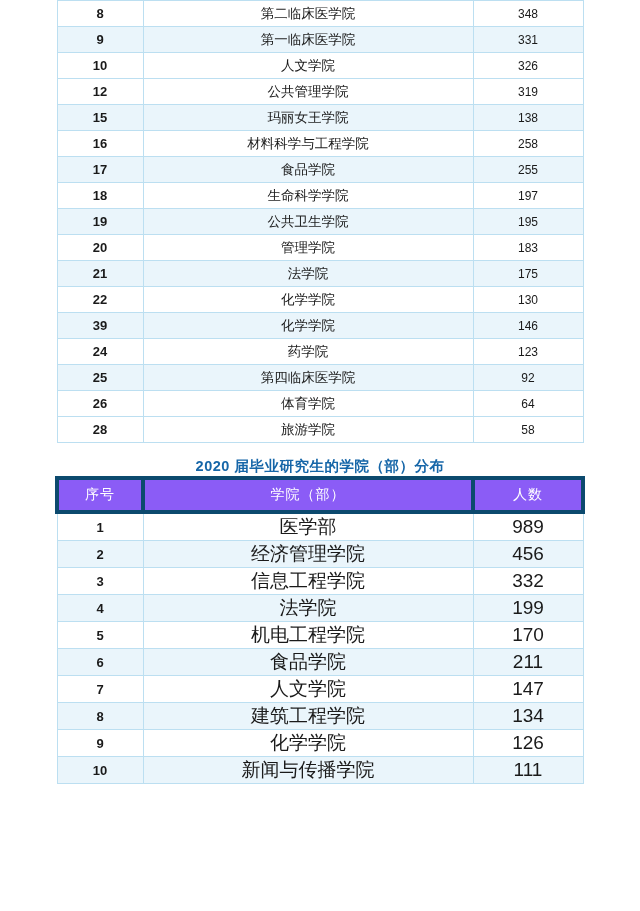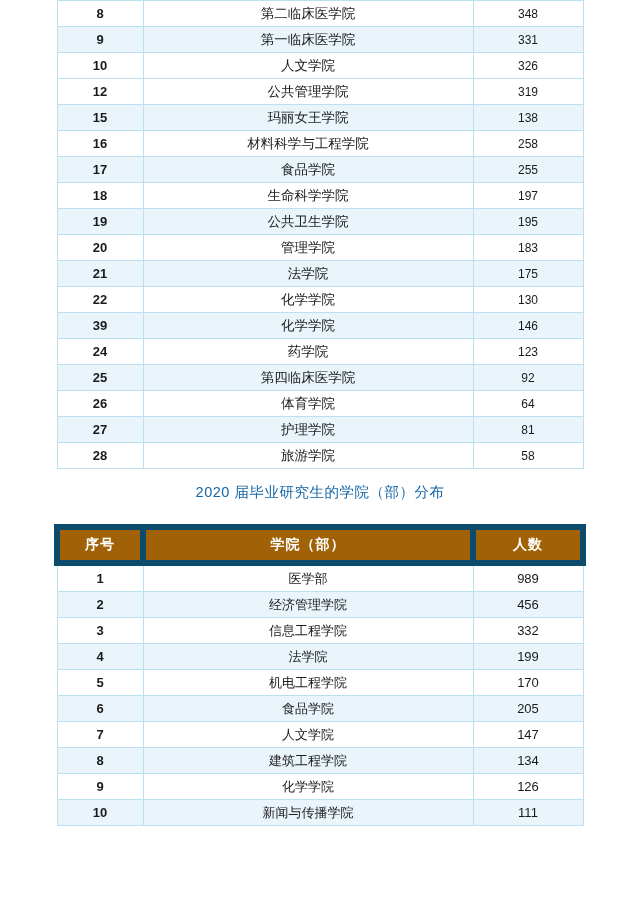--- a/index.html
+++ b/index.html
@@ -52,46 +52,46 @@
   #table-top td.num {
     font-size: 12px;
   }
   .row-a td { background: #eaf5fb; }
   .row-b td { background: #ffffff; }
 
   
   .caption {
     text-align: center;
     font-size: 14.5px;
-    font-weight: normal;
+    font-weight: bold;
     color: #1666a8;
-    padding: 14px 0 22px 0;
+    padding: 14px 0 0 0;
     letter-spacing: 0.5px;
   }
 
   
   #table-bottom {
     width: 526px;
   }
   #table-bottom col.c-idx { width: 86px; }
   #table-bottom col.c-name { width: 330px; }
   #table-bottom col.c-num { width: 110px; }
 
   #table-bottom thead th {
-    background: #a16207;
+    background: #8b5cf6;
     color: #ffffff;
-    font-weight: bold;
+    font-weight: normal;
     font-size: 14px;
     height: 30px;
-    border: 6px solid #0c4a6e;
+    border: 4px solid #0c4a6e;
     letter-spacing: 1px;
   }
   #table-bottom tbody td {
     height: 25px;
-    font-size: 13px;
+    font-size: 19px;
   }
   #table-bottom tbody td.idx {
     font-weight: bold;
     font-size: 13px;
   }
   .spacer-top { height: 0px; }
 </style>
 </head>
 <body>
 
@@ -178,25 +178,20 @@
       </tr>
       <tr class="row-a">
         <td class="idx">25</td>
         <td class="name">第四临床医学院</td>
         <td class="num">92</td>
       </tr>
       <tr class="row-b">
         <td class="idx">26</td>
         <td class="name">体育学院</td>
         <td class="num">64</td>
-      </tr>
-      <tr class="row-a">
-        <td class="idx">27</td>
-        <td class="name">护理学院</td>
-        <td class="num">81</td>
       </tr>
       <tr class="row-b">
         <td class="idx">28</td>
         <td class="name">旅游学院</td>
         <td class="num">58</td>
       </tr>
     </tbody>
   </table>
 
   <div class="caption">2020 届毕业研究生的学院（部）分布</div>
@@ -236,21 +231,21 @@
         <td class="num">199</td>
       </tr>
       <tr class="row-b">
         <td class="idx">5</td>
         <td class="name">机电工程学院</td>
         <td class="num">170</td>
       </tr>
       <tr class="row-a">
         <td class="idx">6</td>
         <td class="name">食品学院</td>
-        <td class="num">205</td>
+        <td class="num">211</td>
       </tr>
       <tr class="row-b">
         <td class="idx">7</td>
         <td class="name">人文学院</td>
         <td class="num">147</td>
       </tr>
       <tr class="row-a">
         <td class="idx">8</td>
         <td class="name">建筑工程学院</td>
         <td class="num">134</td>

